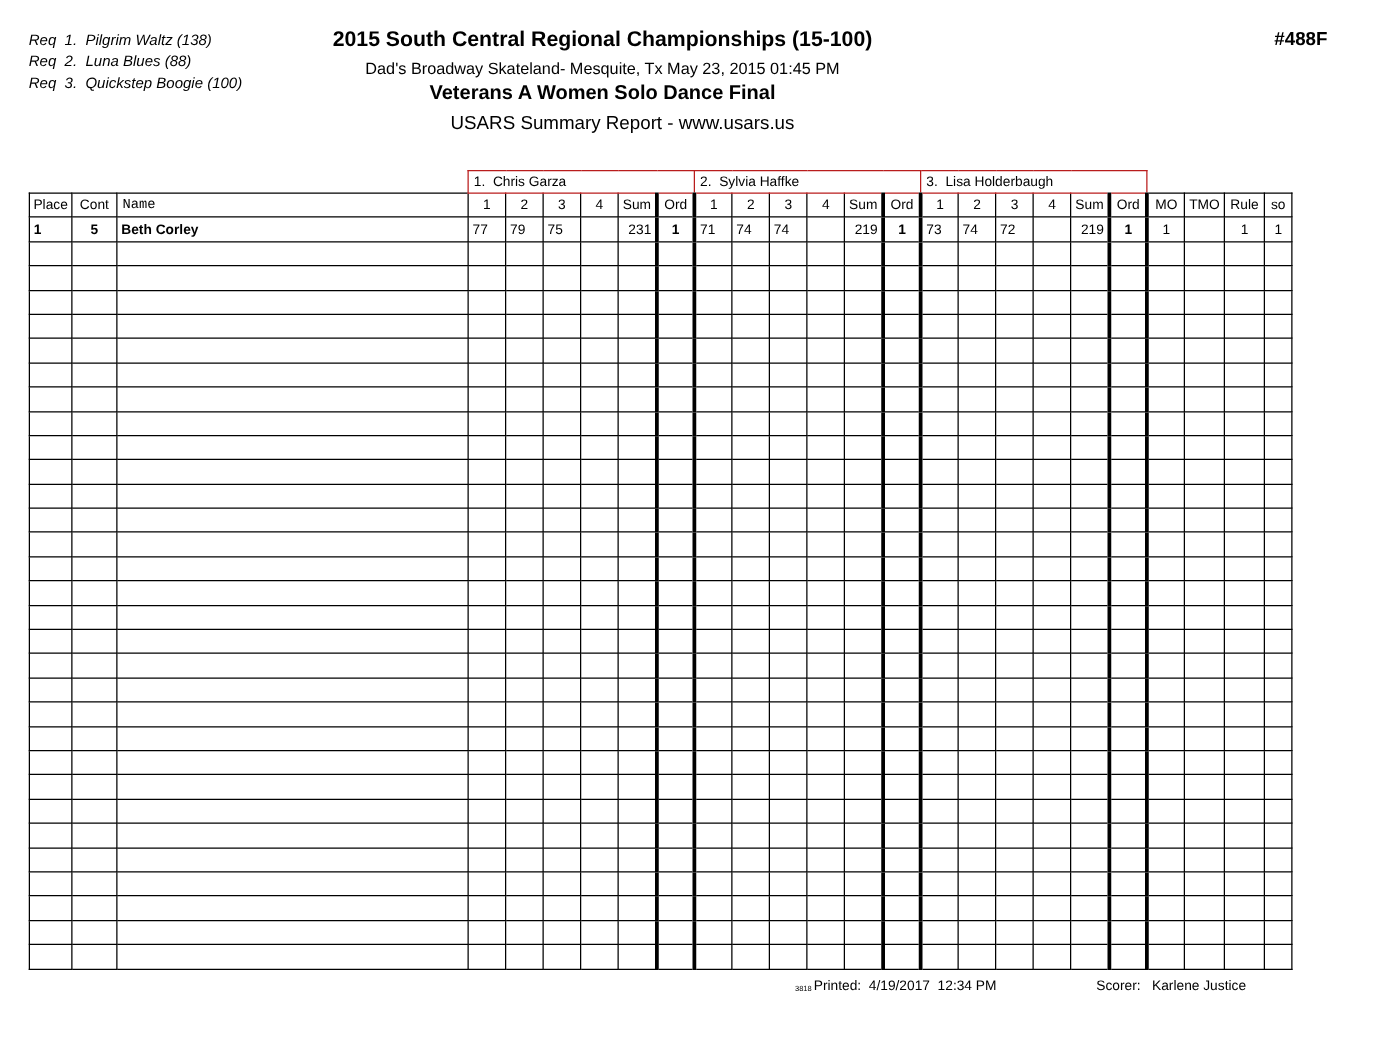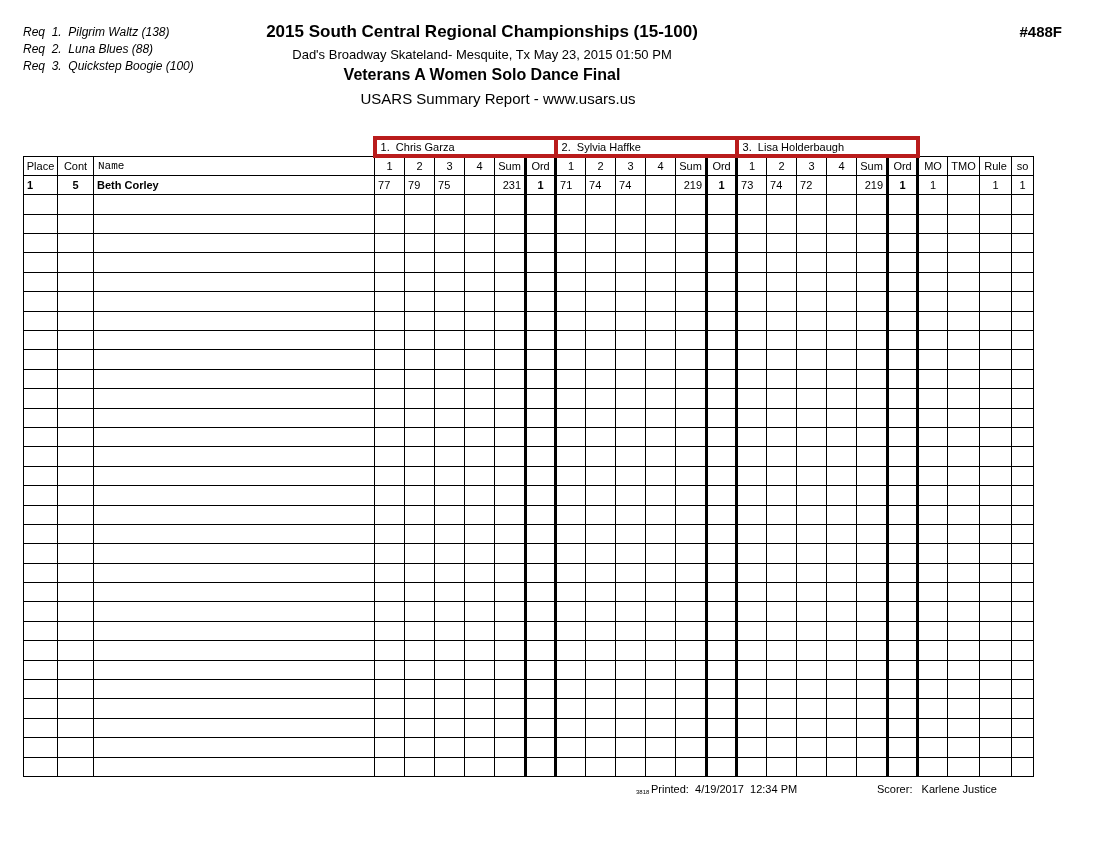--- a/index.html
+++ b/index.html
@@ -21,40 +21,40 @@
 
   table {
     position: absolute; left: 23px; top: 136px;
     border-collapse: collapse; table-layout: fixed;
     width: 1010px; font-size: 11px;
   }
   td, th { border: 1px solid #000; height: 19.4px; padding: 0 3px; overflow: hidden; font-weight: normal; white-space: nowrap; }
   th { padding: 0 1px; }
   tr.jrow td { height: 18px; }
   .nb { border: none; }
-  .jname { border: 4px solid #b91c1c; text-align: left; padding-left: 4px; white-space: pre; }
+  .jname { border: 1px solid #b91c1c; text-align: left; padding-left: 4px; white-space: pre; }
   .ord { border-left: 3px solid #000; border-right: 3px solid #000; text-align: center; }
   .hc { text-align: center; }
   .hl { text-align: left; padding-left: 4px; font-family: Liberation Mono, monospace; }
   .al { text-align: left; }
   .ac { text-align: center; }
   .ar { text-align: right; }
   .b  { font-weight: bold; }
 
   .version { position: absolute; left: 636px; top: 789px; font-size: 6px; }
   .printed { position: absolute; left: 651px; top: 783px; font-size: 11px; white-space: pre; }
   .scorer  { position: absolute; left: 855px; top: 783px; font-size: 11px; white-space: pre; margin-left: 22px; }
 </style>
 </head>
 <body>
 
 <div class="reqs"><div>Req  1.  Pilgrim Waltz (138)</div><div>Req  2.  Luna Blues (88)</div><div>Req  3.  Quickstep Boogie (100)</div></div>
 
 <div class="hdr title">2015 South Central Regional Championships (15-100)</div>
-<div class="hdr subtitle">Dad's Broadway Skateland- Mesquite, Tx  May 23, 2015  01:50 PM</div>
+<div class="hdr subtitle">Dad's Broadway Skateland- Mesquite, Tx  May 23, 2015  01:45 PM</div>
 <div class="hdr event">Veterans A Women Solo Dance Final</div>
 <div class="hdr report">USARS Summary Report - www.usars.us</div>
 <div class="refnum">#488F</div>
 
 <table>
   <colgroup>
     <col style="width:34px">
       <col style="width:36px">
       <col style="width:281px">
     <col style="width:30px">

